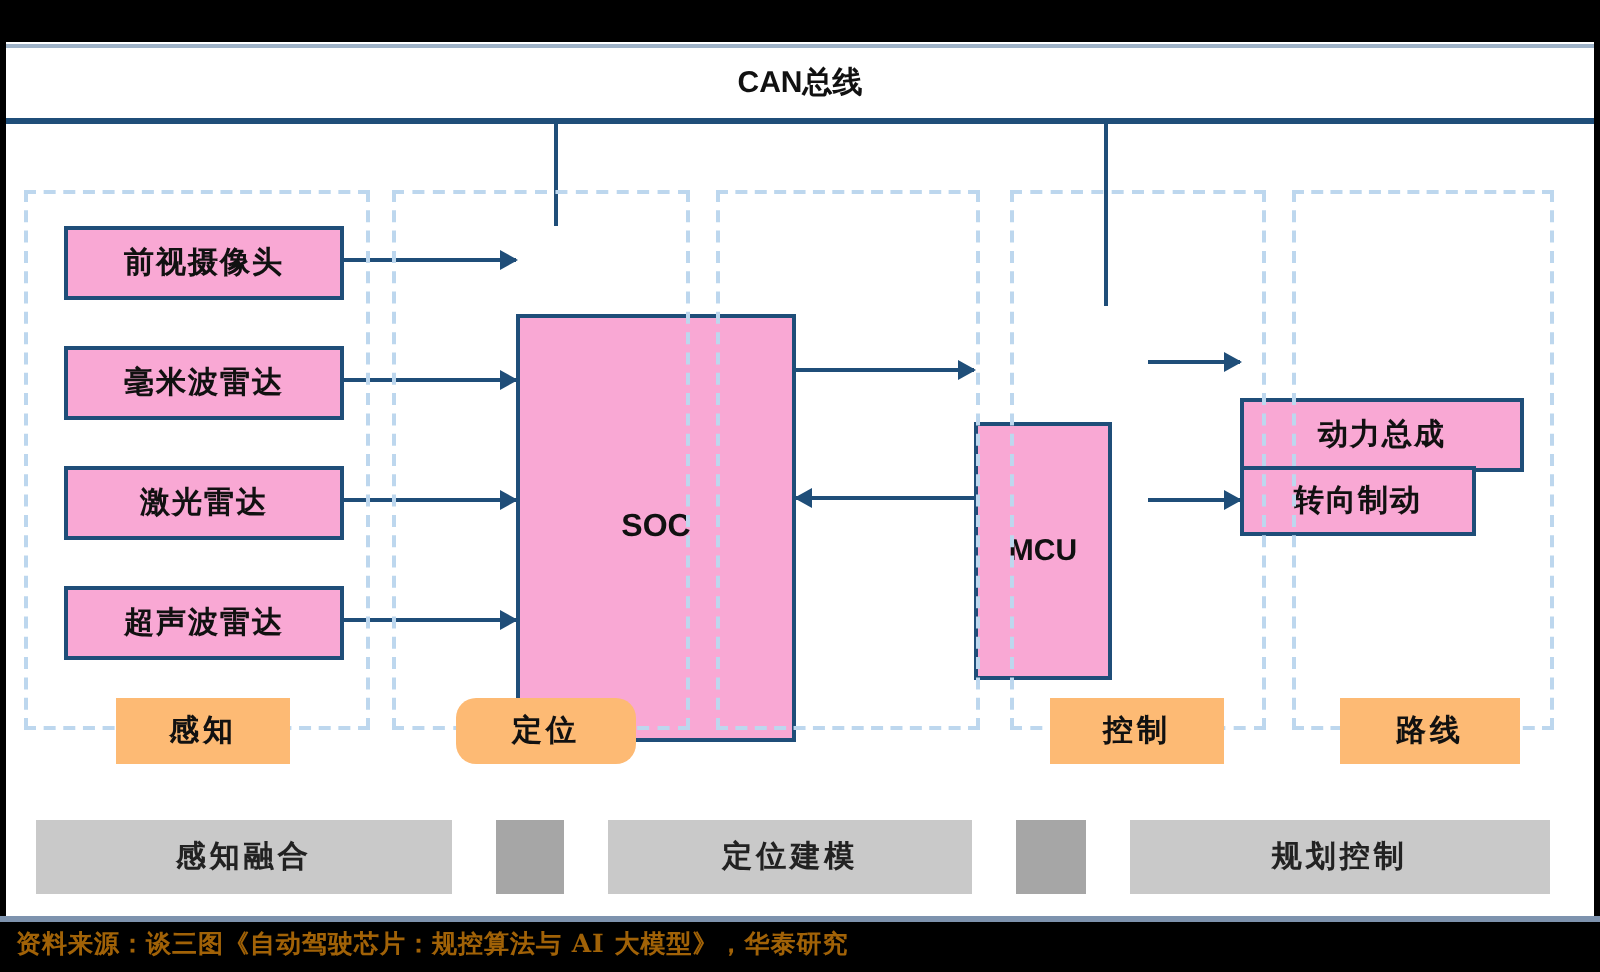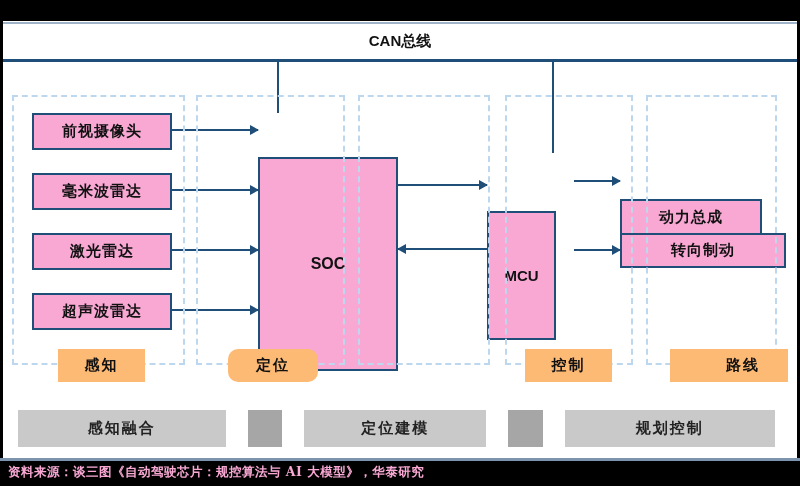--- a/index.html
+++ b/index.html
@@ -59,21 +59,21 @@
   }
   .pipeseg {
     background:#C9C9C9; display:flex; align-items:center; justify-content:center;
     font-size:15px; font-weight:600; color:#222; letter-spacing:2px;
   }
   .pipesep { background:#A6A6A6; }
   
   .rule { position:absolute; left:0; top:458px; width:800px; height:3px; background:#7E93AE; z-index:7; }
   .source {
     position:absolute; left:8px; top:464px; width:780px;
-    color:#f9a8d4; font-size:12.5px; font-weight:600; letter-spacing:0.5px; z-index:7;
+    color:#a16207; font-size:12.5px; font-weight:600; letter-spacing:0.5px; z-index:7;
   }
 </style>
 </head>
 <body>
 
 <div class="page">
   <div class="panel"></div>
 
   <div class="can-bar">
     <span>CAN总线</span>
@@ -103,21 +103,21 @@
   <div class="box chip" style="left:258px; top:113px; width:140px; height:214px; font-size:16px;">
     <span>SOC</span>
   </div>
   <div class="box chip" style="left:487px; top:167px; width:69px; height:129px;">
     <span>MCU</span>
   </div>
 
   <div class="box" style="left:620px; top:163px; width:142px; height:37px;margin-top:36px;">
     <span>动力总成</span>
   </div>
-  <div class="box" style="left:620px; top:233px; width:166px; height:35px;">
+  <div class="box" style="left:620px; top:233px; width:118px; height:35px;">
     <span>转向制动</span>
   </div>
 
   <div class="arrow r" style="left:172px; top:129px; width:86px;"></div>
   <div class="arrow r" style="left:172px; top:189px; width:86px;"></div>
   <div class="arrow r" style="left:172px; top:249px; width:86px;"></div>
   <div class="arrow r" style="left:172px; top:309px; width:86px;"></div>
   <div class="arrow r" style="left:398px; top:184px; width:89px;"></div>
   <div class="arrow l" style="left:398px; top:248px; width:89px;"></div>
   <div class="arrow r" style="left:574px; top:180px; width:46px;"></div>
@@ -125,21 +125,21 @@
 
   <div class="stage" style="left:58px;  width:87px;">
     <span>感知</span>
   </div>
   <div class="stage" style="left:228px; width:90px;border-radius:10px;">
     <span>定位</span>
   </div>
   <div class="stage" style="left:525px; width:87px;">
     <span>控制</span>
   </div>
-  <div class="stage" style="left:670px; width:90px;padding-left:28px;">
+  <div class="stage" style="left:670px; width:90px;">
     <span>路线</span>
   </div>
 
   <div class="pipebar">
     <div class="pipeseg" style="width:235px;">
       <span>感知融合</span>
     </div>
     <div class="pipeseg pipesep" style="width:39px;"></div>
     <div class="pipeseg" style="width:206px;">
       <span>定位建模</span>

